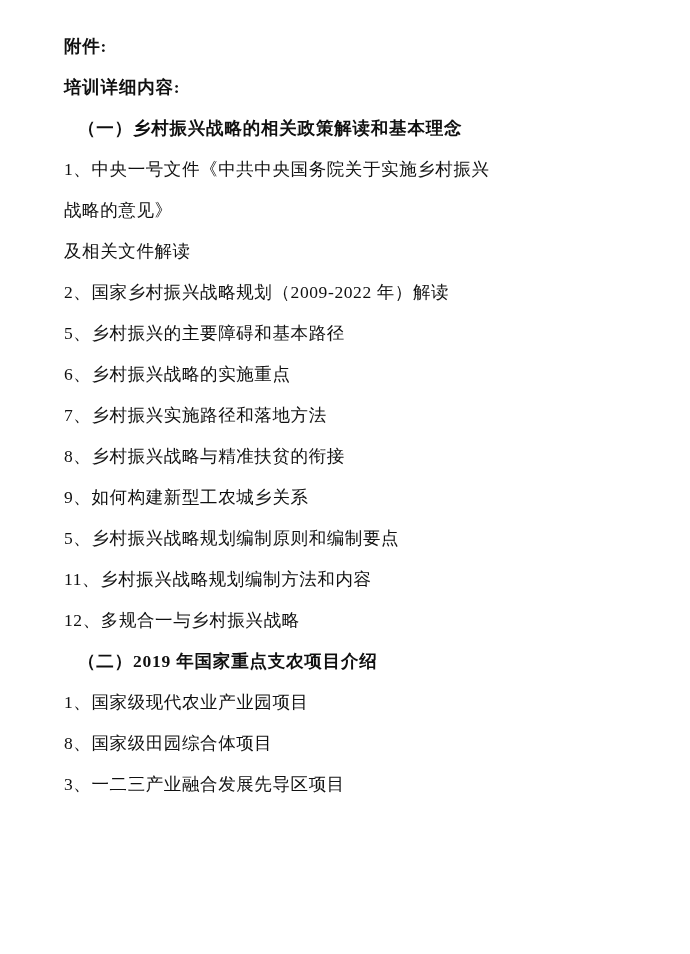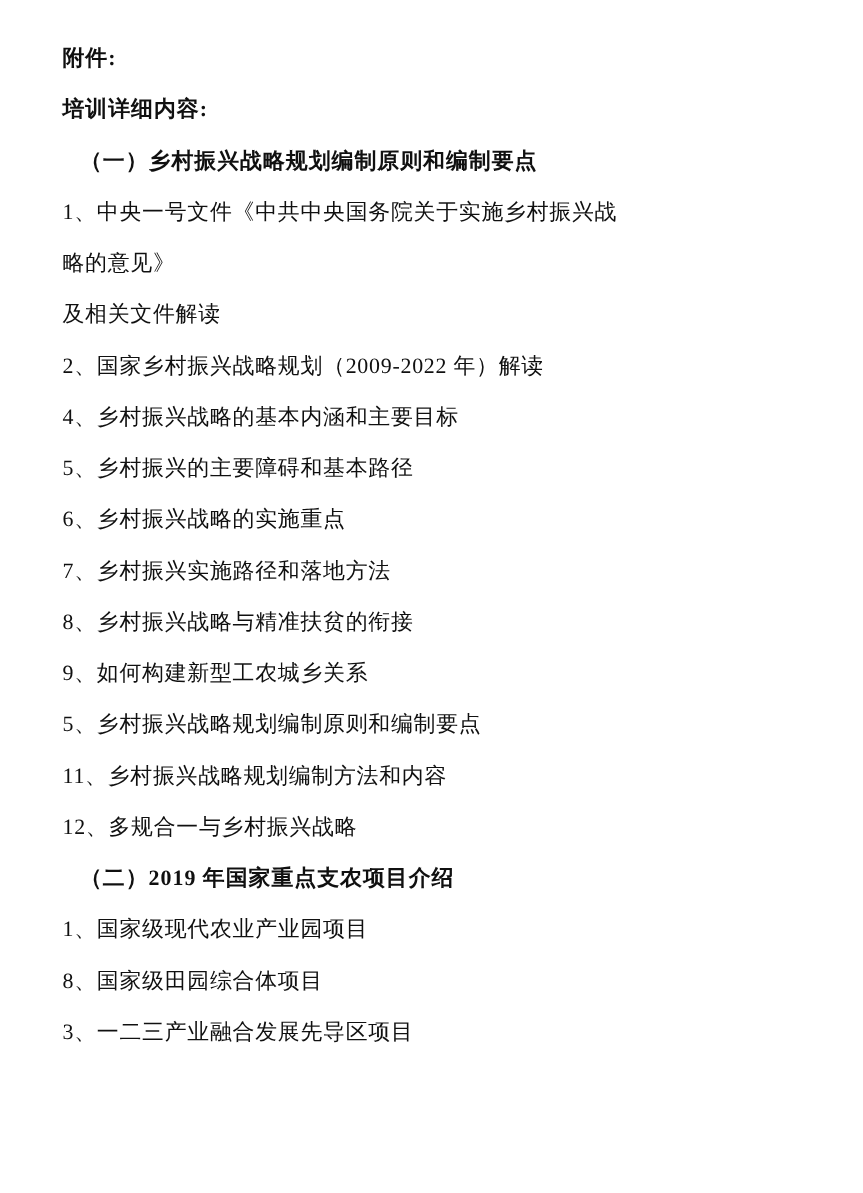--- a/index.html
+++ b/index.html
@@ -6,21 +6,21 @@
     margin: 0;
     padding: 0;
     background: #ffffff;
   }
   .page {
     position: relative;
     width: 551px;
     height: 954px;
     background: #ffffff;
     box-sizing: border-box;
-    padding: 26px 46px 0 50px;
+    padding: 26px 46px 0 64px;
     font-family: "Liberation Serif", "DejaVu Serif", serif;
     color: #000000;
     overflow: hidden;
   }
   .doc-body {
     display: block;
   }
   .line {
     font-size: 17.5px;
     line-height: 41px;
@@ -43,25 +43,24 @@
     padding-left: 14px;
   }
 </style>
 </head>
 <body>
 
 <div class="page">
   <div class="doc-body">
       <div class="line bold heading">附件:</div>
       <div class="line bold heading">培训详细内容:</div>
-      <div class="line section-title">（一）乡村振兴战略规划编制原则和编制要点</div>
+      <div class="line section-title">（一）乡村振兴战略的相关政策解读和基本理念</div>
       <div class="line">1、中央一号文件《中共中央国务院关于实施乡村振兴战略的意见》</div>
       <div class="line">及相关文件解读</div>
       <div class="line">2、国家乡村振兴战略规划（2009-2022 年）解读</div>
-      <div class="line">4、乡村振兴战略的基本内涵和主要目标</div>
       <div class="line">5、乡村振兴的主要障碍和基本路径</div>
       <div class="line">6、乡村振兴战略的实施重点</div>
       <div class="line">7、乡村振兴实施路径和落地方法</div>
       <div class="line">8、乡村振兴战略与精准扶贫的衔接</div>
       <div class="line">9、如何构建新型工农城乡关系</div>
       <div class="line">5、乡村振兴战略规划编制原则和编制要点</div>
       <div class="line">11、乡村振兴战略规划编制方法和内容</div>
       <div class="line">12、多规合一与乡村振兴战略</div>
       <div class="line section-title">（二）2019 年国家重点支农项目介绍</div>
       <div class="line">1、国家级现代农业产业园项目</div>

